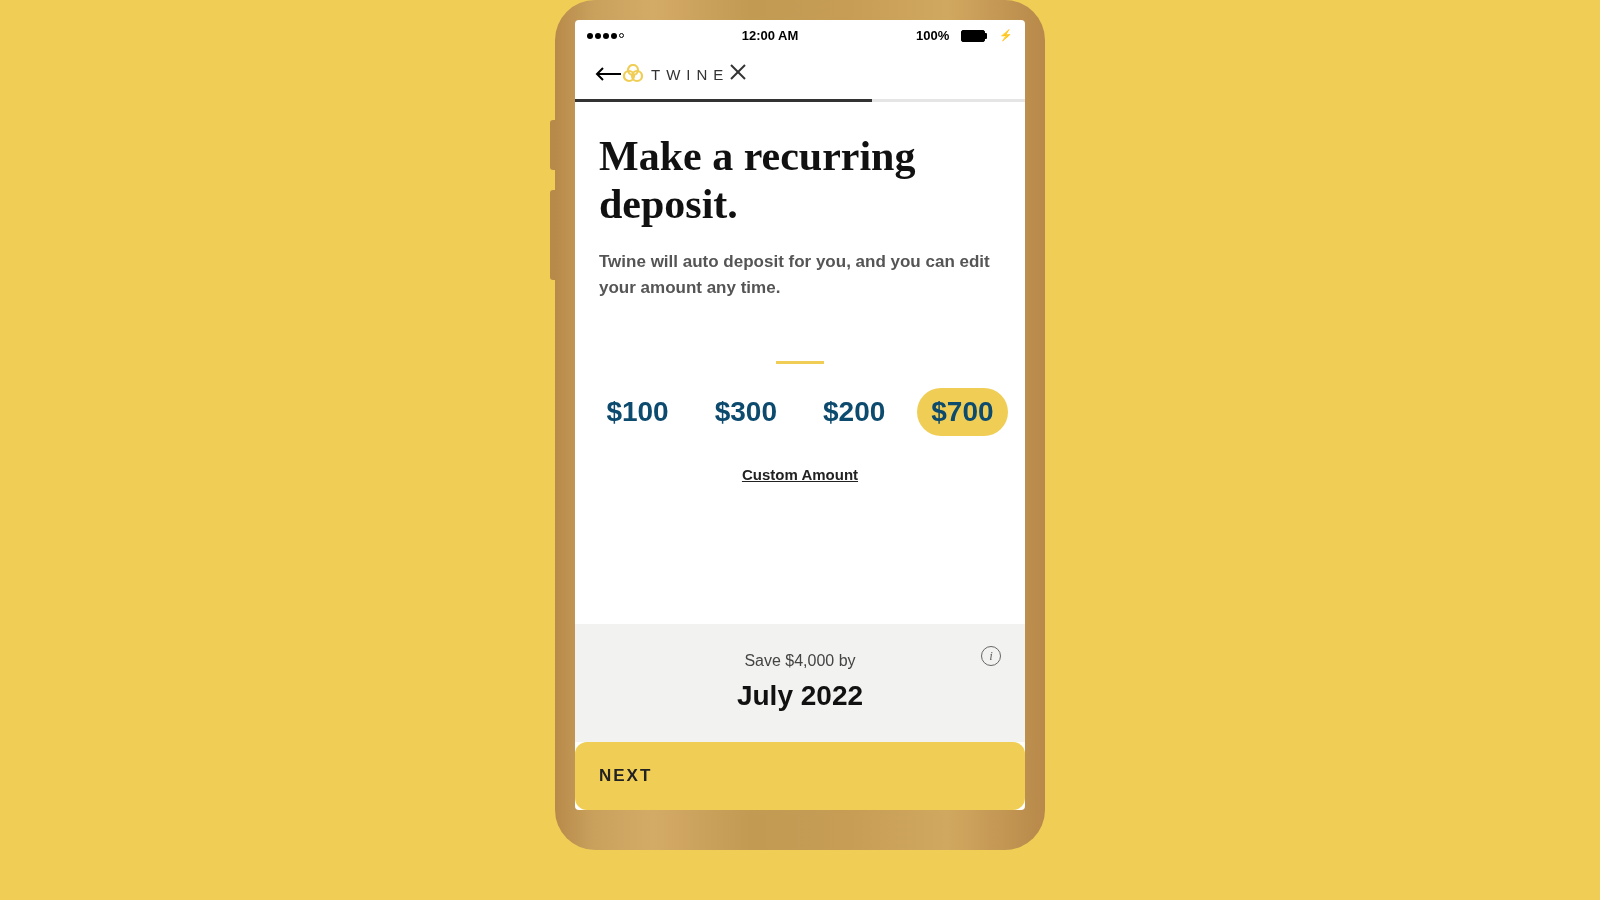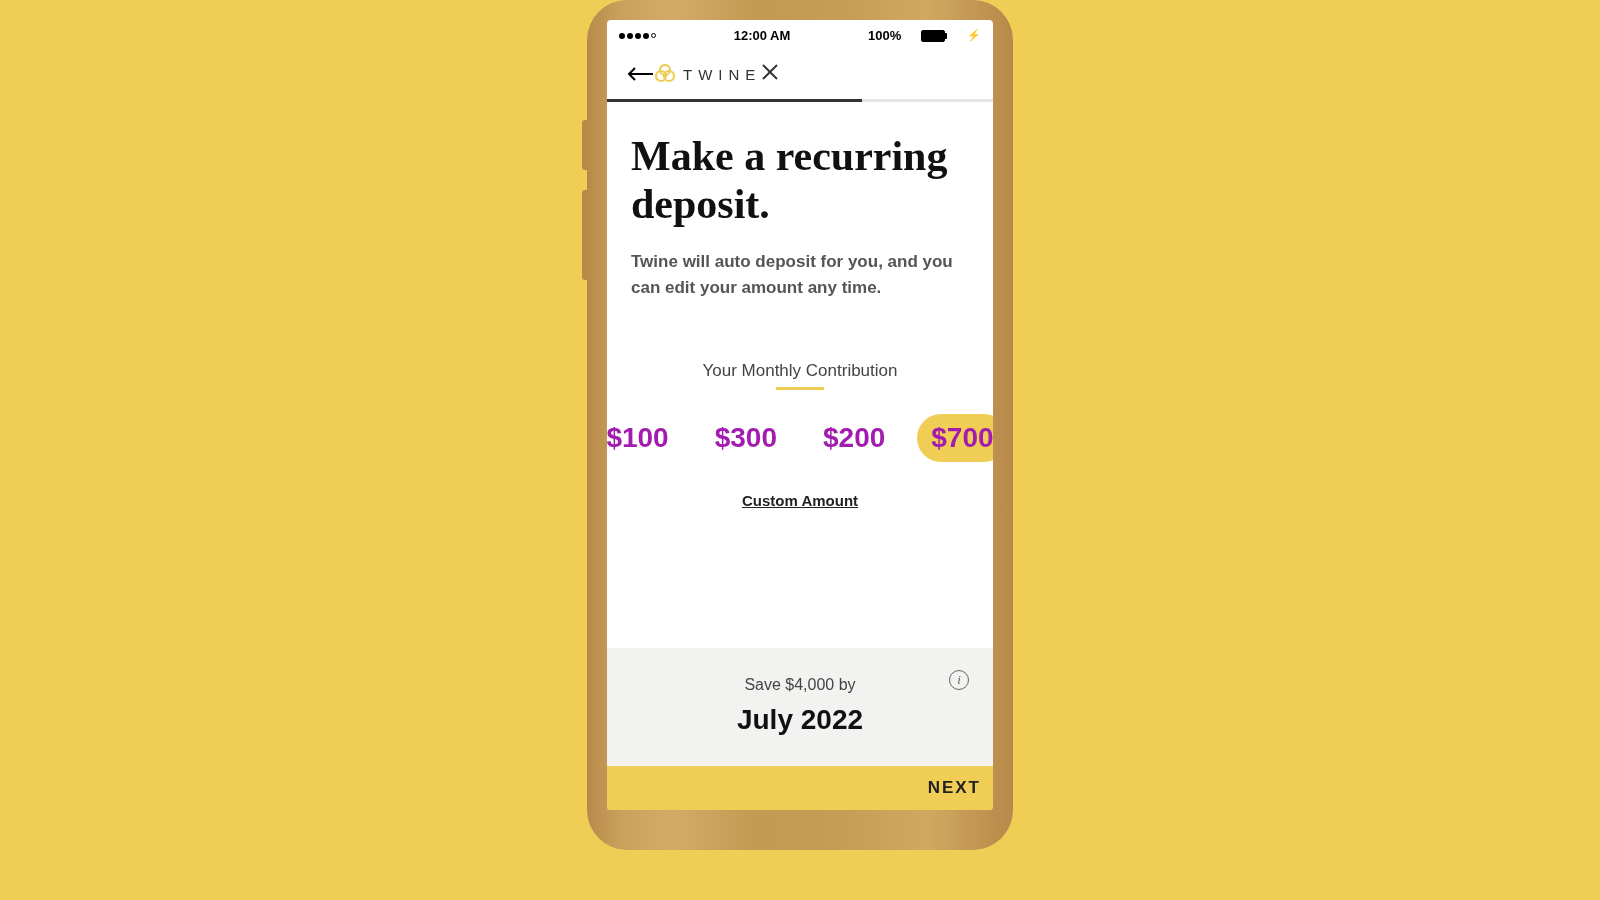--- a/index.html
+++ b/index.html
@@ -7,21 +7,21 @@
     width: 1600px;
     height: 900px;
     background: #f0ce56;
     display: flex;
     justify-content: center;
     align-items: flex-start;
     font-family: -apple-system, BlinkMacSystemFont, "Segoe UI", Helvetica, Arial, sans-serif;
     overflow: hidden;
   }
   .phone {
-    width: 426px;
+    width: 490px;
     margin-top: 0;
     background: linear-gradient(90deg, #b88a4a 0%, #c9a15d 8%, #d4aa67 20%, #c29a52 40%, #c79d56 60%, #d1a860 80%, #b8894a 100%);
     border-radius: 40px;
     padding: 0 20px 40px 20px;
     position: relative;
   }
   .phone::before, .phone::after {
     content: "";
     position: absolute;
     left: -5px;
@@ -45,21 +45,21 @@
     justify-content: space-between;
     align-items: center;
     padding: 8px 12px 4px 12px;
     font-size: 13px;
     font-weight: 600;
     color: #000;
   }
   .status-left { display: flex; align-items: center; gap: 2px; }
   .dot { width: 6px; height: 6px; border-radius: 50%; background: #000; display: inline-block; }
   .dot.hollow { background: transparent; border: 1px solid #000; width: 5px; height: 5px; }
-  .status-right { display: flex; align-items: center; gap: 20px; }
+  .status-right { display: flex; align-items: center; gap: 12px; }
   .battery { display: inline-flex; align-items: center; }
   .battery-body { width: 24px; height: 12px; border: 1px solid #000; border-radius: 2px; background: #000; position: relative; }
   .battery-tip { width: 2px; height: 6px; background: #000; border-radius: 0 1px 1px 0; }
   .bolt { font-size: 11px; }
   .nav-bar {
     display: flex;
     align-items: center;
     padding: 14px 20px 12px 20px;
     position: relative;
   }
@@ -105,21 +105,21 @@
   }
   .amounts {
     display: flex;
     justify-content: center;
     gap: 18px;
     margin-bottom: 30px;
   }
   .amount {
     font-size: 28px;
     font-weight: 700;
-    color: #a21caf;
+    color: #0c4a6e;
     padding: 8px 14px;
     border-radius: 24px;
     cursor: pointer;
   }
   .amount.selected { background: #f0ce56; }
   .custom-link {
     text-align: center;
     font-size: 15px;
     font-weight: 600;
     color: #222;
@@ -147,28 +147,29 @@
     align-items: center;
     justify-content: center;
     font-style: italic;
     font-family: serif;
     font-size: 13px;
     color: #666;
     cursor: pointer;
   }
   .next-btn {
     background: #f0ce56;
-    padding: 12px;
-    text-align: right;
+    padding: 24px;
+    text-align: left;
     font-size: 17px;
     font-weight: 700;
     letter-spacing: 2px;
     color: #222;
     cursor: pointer;
     margin-top: auto;
+    border-radius: 12px;
   }
 </style>
 </head>
 <body>
 
 <div class="phone">
   <div class="screen">
 
     <div class="status-bar">
       <div class="status-left">
@@ -215,21 +216,20 @@
     </div>
 
     <div class="progress-track">
       <div class="progress-bar"></div>
     </div>
 
     <div class="content">
       <h1 class="title">Make a recurring deposit.</h1>
       <p class="subtitle">Twine will auto deposit for you, and you can edit your amount any time.</p>
 
-      <div class="section-label">Your Monthly Contribution</div>
       <div class="underline-accent"></div>
 
       <div class="amounts">
         <div class="amount">$100</div>
         <div class="amount">$300</div>
         <div class="amount">$200</div>
         <div class="amount selected">$700</div>
       </div>
 
       <div class="custom-link">Custom Amount</div>

